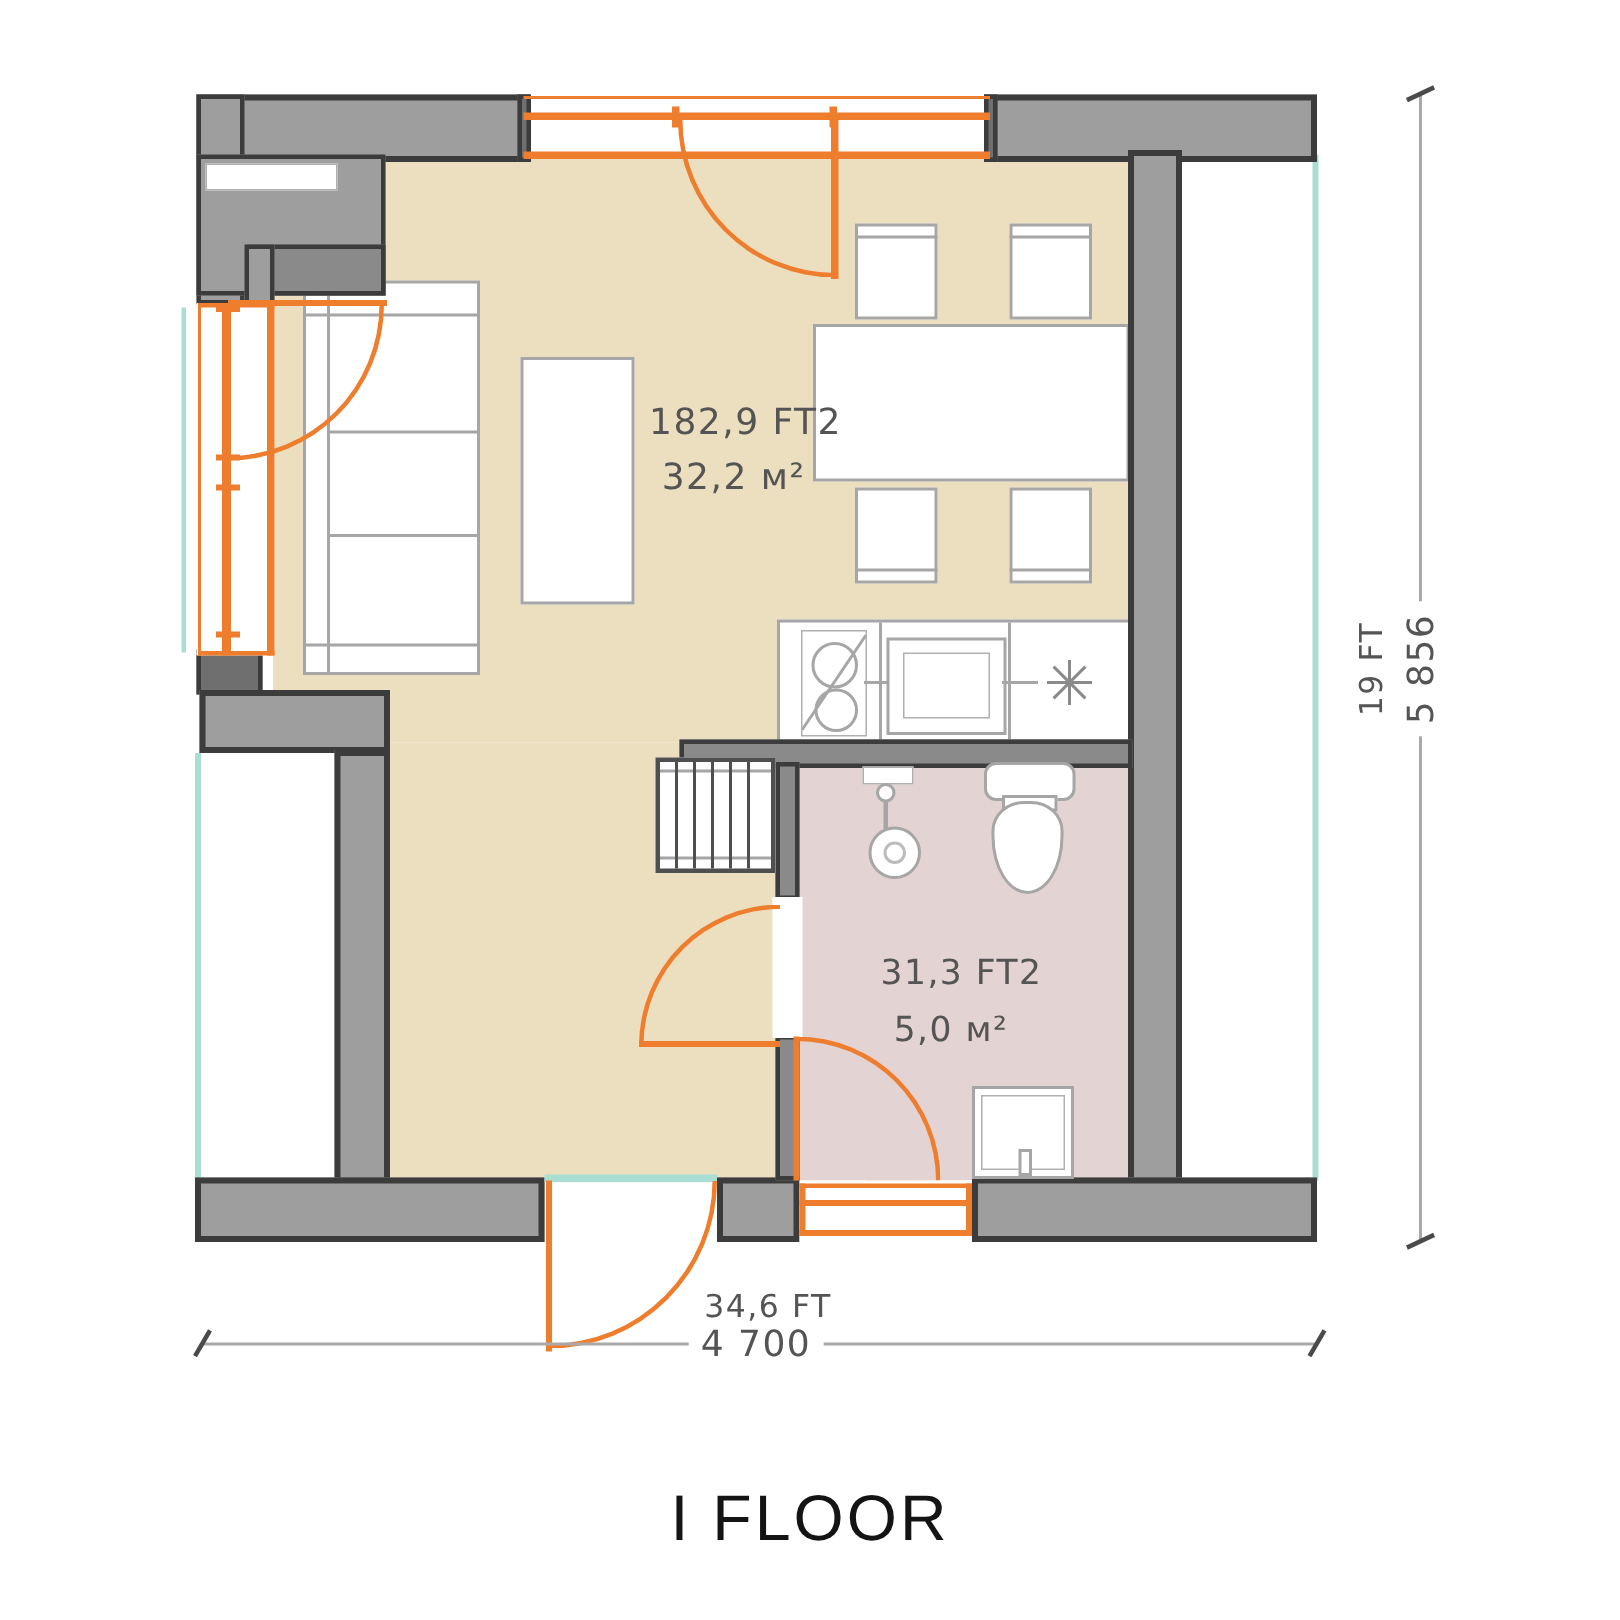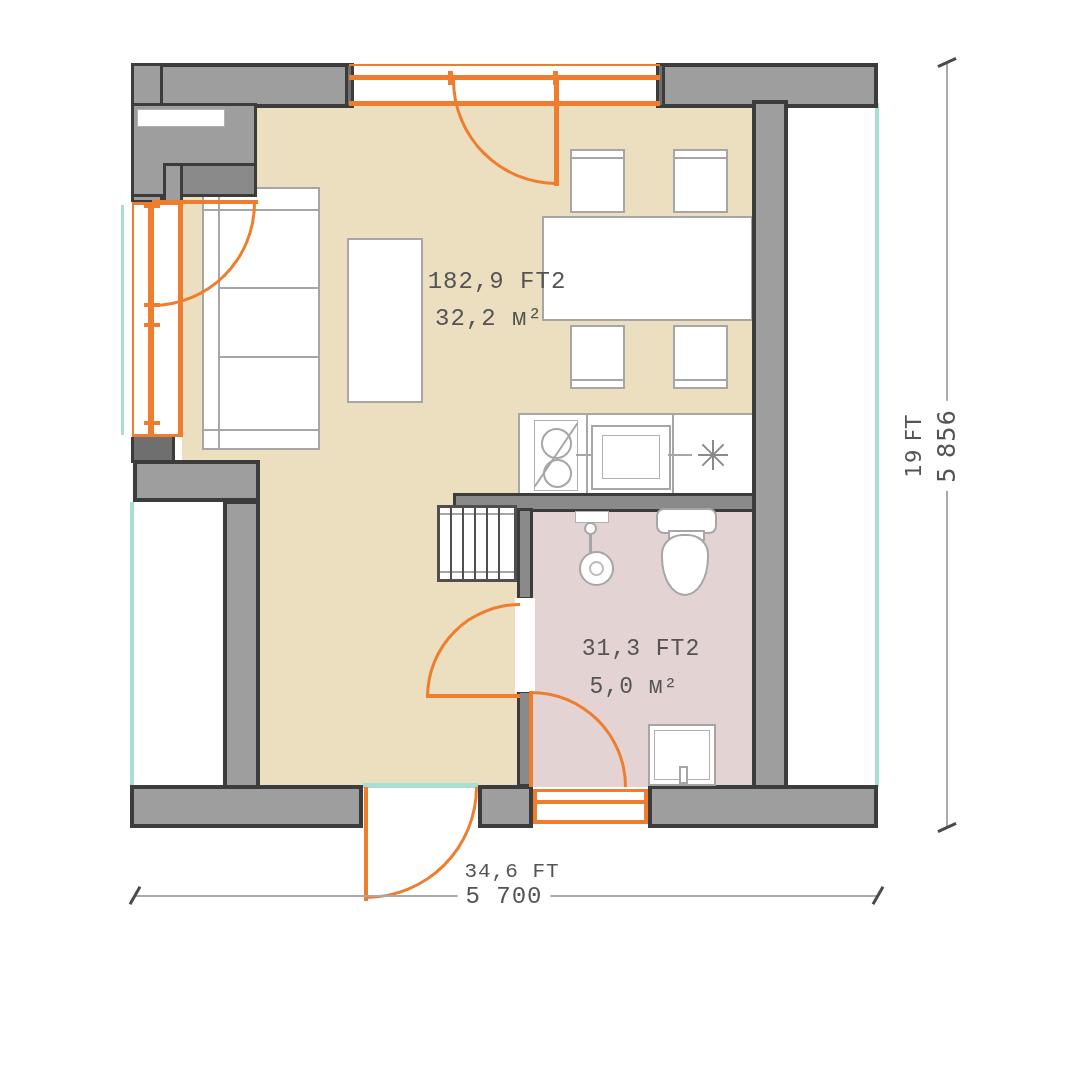--- a/index.html
+++ b/index.html
@@ -17,21 +17,21 @@
   .furnthin{background:#fff;border:1px solid #b0b0b0;}
   .fline{background:#a6a6a6;}
   .oline{background:#ee7d2e;}
   .owin{background:#fff;}
   .arc{border:3px solid #ee7d2e;background:transparent;}
   .arc-sw{border-right:none;border-top:none;border-bottom-left-radius:100% 100%;}
   .arc-se{border-left:none;border-top:none;border-bottom-right-radius:100% 100%;}
   .arc-nw{border-right:none;border-bottom:none;border-top-left-radius:100% 100%;}
   .arc-ne{border-left:none;border-bottom:none;border-top-right-radius:100% 100%;}
   .circle{border-radius:50%;background:#fff;border:2px solid #a6a6a6;}
-  .lbl{color:#545454;letter-spacing:1px;white-space:nowrap;transform:translate(-50%,-50%);font-family:Liberation Mono, monospace;}
+  .lbl{color:#545454;letter-spacing:1px;white-space:nowrap;transform:translate(-50%,-50%);}
   .lblr{color:#545454;letter-spacing:1px;white-space:nowrap;transform:translate(-50%,-50%) rotate(-90deg);}
   .dim{background:#a9a9a9;}
   .slash{background:#4a4a4a;height:3px;width:20px;}
   .bar{background:#8a8a8a;}
   .title{color:#141414;font-family:"Liberation Sans",sans-serif;font-size:43px;letter-spacing:2px;
          transform:translate(-50%,-50%);white-space:nowrap;}
 </style>
 </head>
 <body>
 
@@ -167,22 +167,23 @@
 
   <div class="abs lbl" style="left:497px;top:281px;font-size:24px;">182,9 FT2</div>
   <div class="abs lbl" style="left:489px;top:318px;font-size:24px;">32,2 м²</div>
   <div class="abs lbl" style="left:641px;top:649px;font-size:23px;">31,3 FT2</div>
   <div class="abs lbl" style="left:634px;top:687px;font-size:23px;">5,0 м²</div>
 
   <div class="abs dim" style="left:135px;top:895px;width:743px;height:2px;"></div>
   <div class="abs slash" style="left:125px;top:894px;transform:rotate(-60deg);"></div>
   <div class="abs slash" style="left:868px;top:894px;transform:rotate(-60deg);"></div>
   <div class="abs lbl" style="left:512px;top:871px;font-size:21px;">34,6 FT</div>
-  <div class="abs lbl" style="left:504px;top:896px;font-size:24px;background:#fff;padding:0 8px;">5 700</div>
+  <div class="abs lbl" style="left:504px;top:896px;font-size:24px;background:#fff;padding:0 8px;">4 700</div>
 
   <div class="abs dim" style="left:946px;top:63px;width:2px;height:765px;"></div>
   <div class="abs slash" style="left:937px;top:61px;transform:rotate(-25deg);"></div>
   <div class="abs slash" style="left:937px;top:826px;transform:rotate(-25deg);"></div>
   <div class="abs lblr" style="left:914px;top:446px;font-size:21px;">19 FT</div>
   <div class="abs lblr" style="left:947px;top:446px;font-size:24px;background:#fff;padding:0 8px;">5 856</div>
 
+  <div class="abs title" style="left:540px;top:1013px;">I FLOOR</div>
 
 </div>
 
 </body></html>

